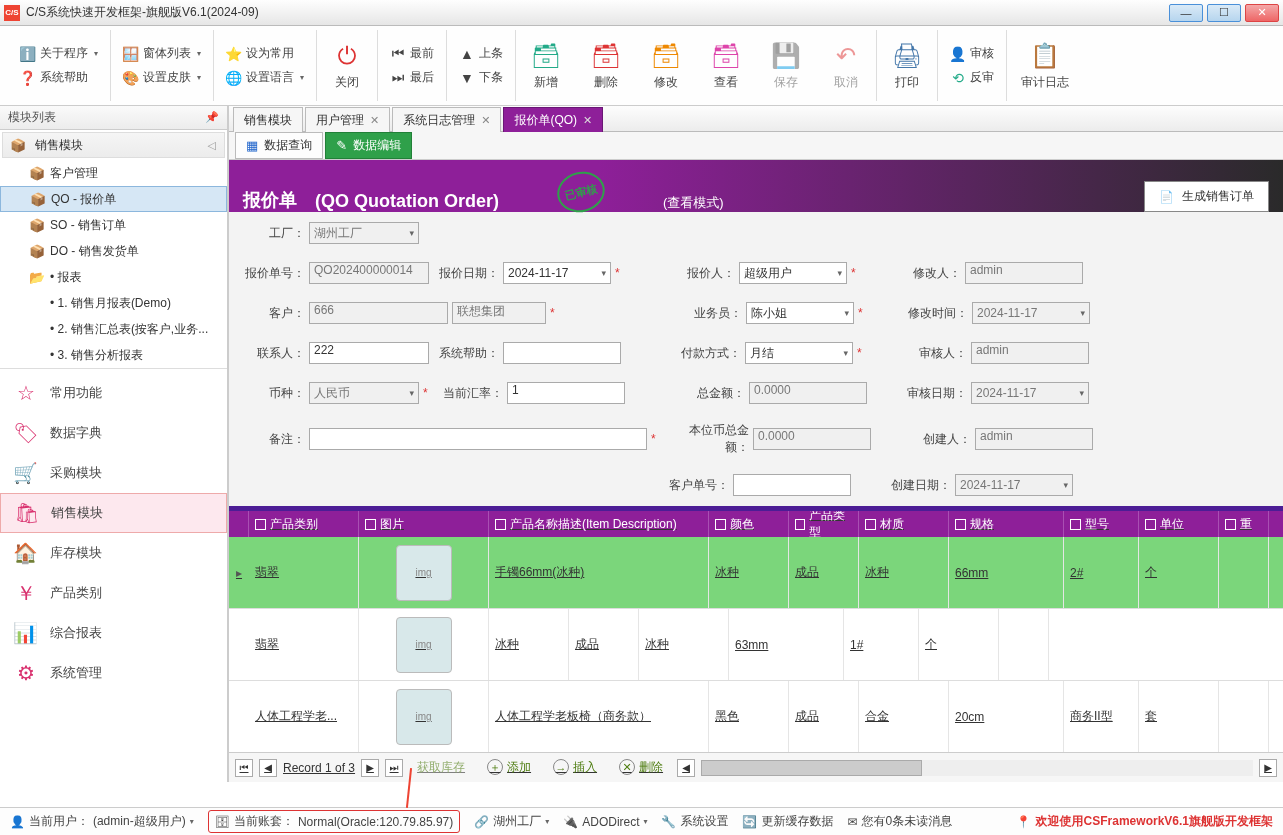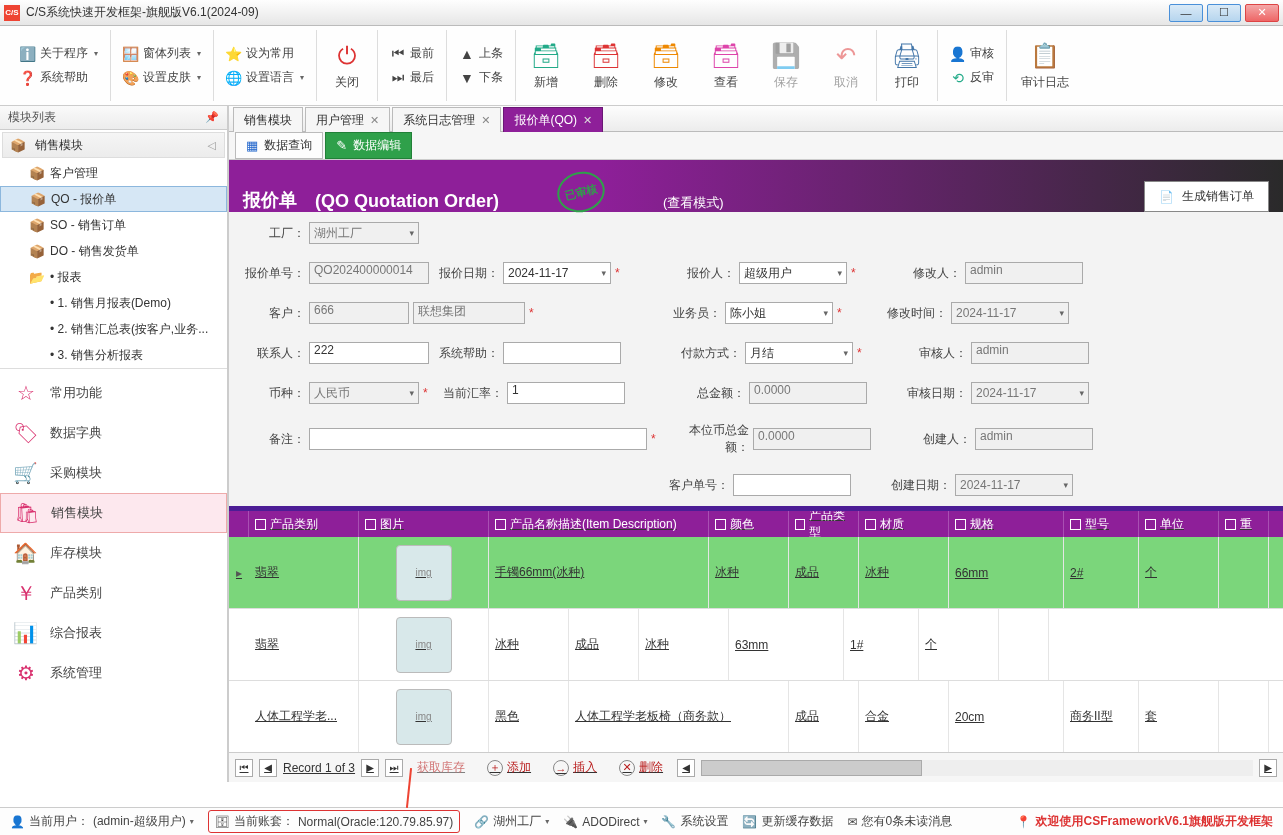--- a/index.html
+++ b/index.html
@@ -83,21 +83,21 @@
 .gbody { flex: 1; overflow: auto; background: #fff; }
 .grow { display: flex; height: 72px; border-bottom: 1px solid #ddd; }
 .grow.sel { background: #7bd67b; }
 .grow .gc { border-right: 1px solid #e5e5e5; display: flex; align-items: center; padding: 0 6px; font-size: 12px; }
 .grow .gc.img { justify-content:center; }
 .grow .gc.img .thumb { width: 56px; height: 56px; background:#d8e8ea; border:1px solid #bbb; border-radius:4px; display:flex; align-items:center; justify-content:center; font-size:10px; color:#888; }
 .rowptr { width: 20px; display:flex; align-items:center; justify-content:center; color:#555; }
 
 .gridfoot { height: 30px; border-top: 1px solid #ccc; display: flex; align-items: center; padding: 0 6px; gap: 6px; background: #f6f6f6; font-size: 12px; }
 .navbtn { width:18px; height:18px; border:1px solid #aaa; background:#fff; display:flex; align-items:center; justify-content:center; font-size:10px; cursor:pointer; }
-.abtn { display:flex; align-items:center; gap:4px; padding: 2px 8px; cursor:pointer; color:#b91c1c; }
+.abtn { display:flex; align-items:flex-start; gap:4px; padding: 2px 8px; cursor:pointer; color:#4d7c0f; }
 .abtn .ci { width:16px;height:16px; border:1px solid #888; border-radius:50%; display:flex;align-items:center;justify-content:center; font-size:11px; }
 .hscroll { flex:1; height:16px; background:#eee; position:relative; }
 .hscroll .hthumb { position:absolute; left:0; width:40%; height:100%; background:#ccc; border:1px solid #aaa; }
 
 
 .status { position:absolute; left:0; right:0; bottom:0; height: 28px; border-top: 1px solid #ccc; display:flex; align-items:center; padding: 0 10px; gap: 14px; font-size:12px; background:#fdfdfd; }
 .status .sitem { display:flex; align-items:center; gap:4px; color:#444; }
 .status .sitem .dd { font-size:8px; color:#666; }
 .status .highlight { border:1px solid #d33; padding:2px 6px; border-radius:3px; }
 .status .right { margin-left:auto; color:#d33; font-weight:bold; }
@@ -387,22 +387,22 @@
             <span class="req">*</span>
           </div>
         <div class="fgrp" style="margin-left:30px">
             <span class="flbl">修改人：</span>
             <div class="finp ro" style="width:118px">admin</div>
           </div>
       </div>
       <div class="frow">
         <div class="fgrp">
             <span class="flbl">客户：</span>
-            <div class="finp ro" style="width:100px">666</div>
-            <div class="finp ro" style="width:112px">联想集团</div>
+            <div class="finp ro" style="width:139px">666</div>
+            <div class="finp ro" style="width:94px">联想集团</div>
             <span class="req">*</span>
           </div>
         <div class="fgrp" style="margin-left:112px">
             <span class="flbl">业务员：</span>
             <div class="finp dd" style="width:108px">陈小姐</div>
             <span class="req">*</span>
           </div>
         <div class="fgrp" style="margin-left:30px">
             <span class="flbl">修改时间：</span>
             <div class="finp dd ro" style="width:118px">2024-11-17</div>
@@ -546,22 +546,22 @@
     <div class="gc c-model">1#</div>
     <div class="gc c-unit">个</div>
     <div class="gc c-wt"></div>
           </div>
           <div class="grow">
             <div class="rowptr"></div>
     <div class="gc c-cat">人体工程学老...</div>
     <div class="gc c-img img">
               <div class="thumb">img</div>
             </div>
+    <div class="gc c-desc">人体工程学老板椅（商务款）</div>
     <div class="gc c-color">黑色</div>
-    <div class="gc c-desc">人体工程学老板椅（商务款）</div>
     <div class="gc c-type">成品</div>
     <div class="gc c-mat">合金</div>
     <div class="gc c-spec">20cm</div>
     <div class="gc c-model">商务II型</div>
     <div class="gc c-unit">套</div>
     <div class="gc c-wt"></div>
           </div>
         </div>
       <div class="gridfoot">
         <div class="navbtn">⏮</div>

